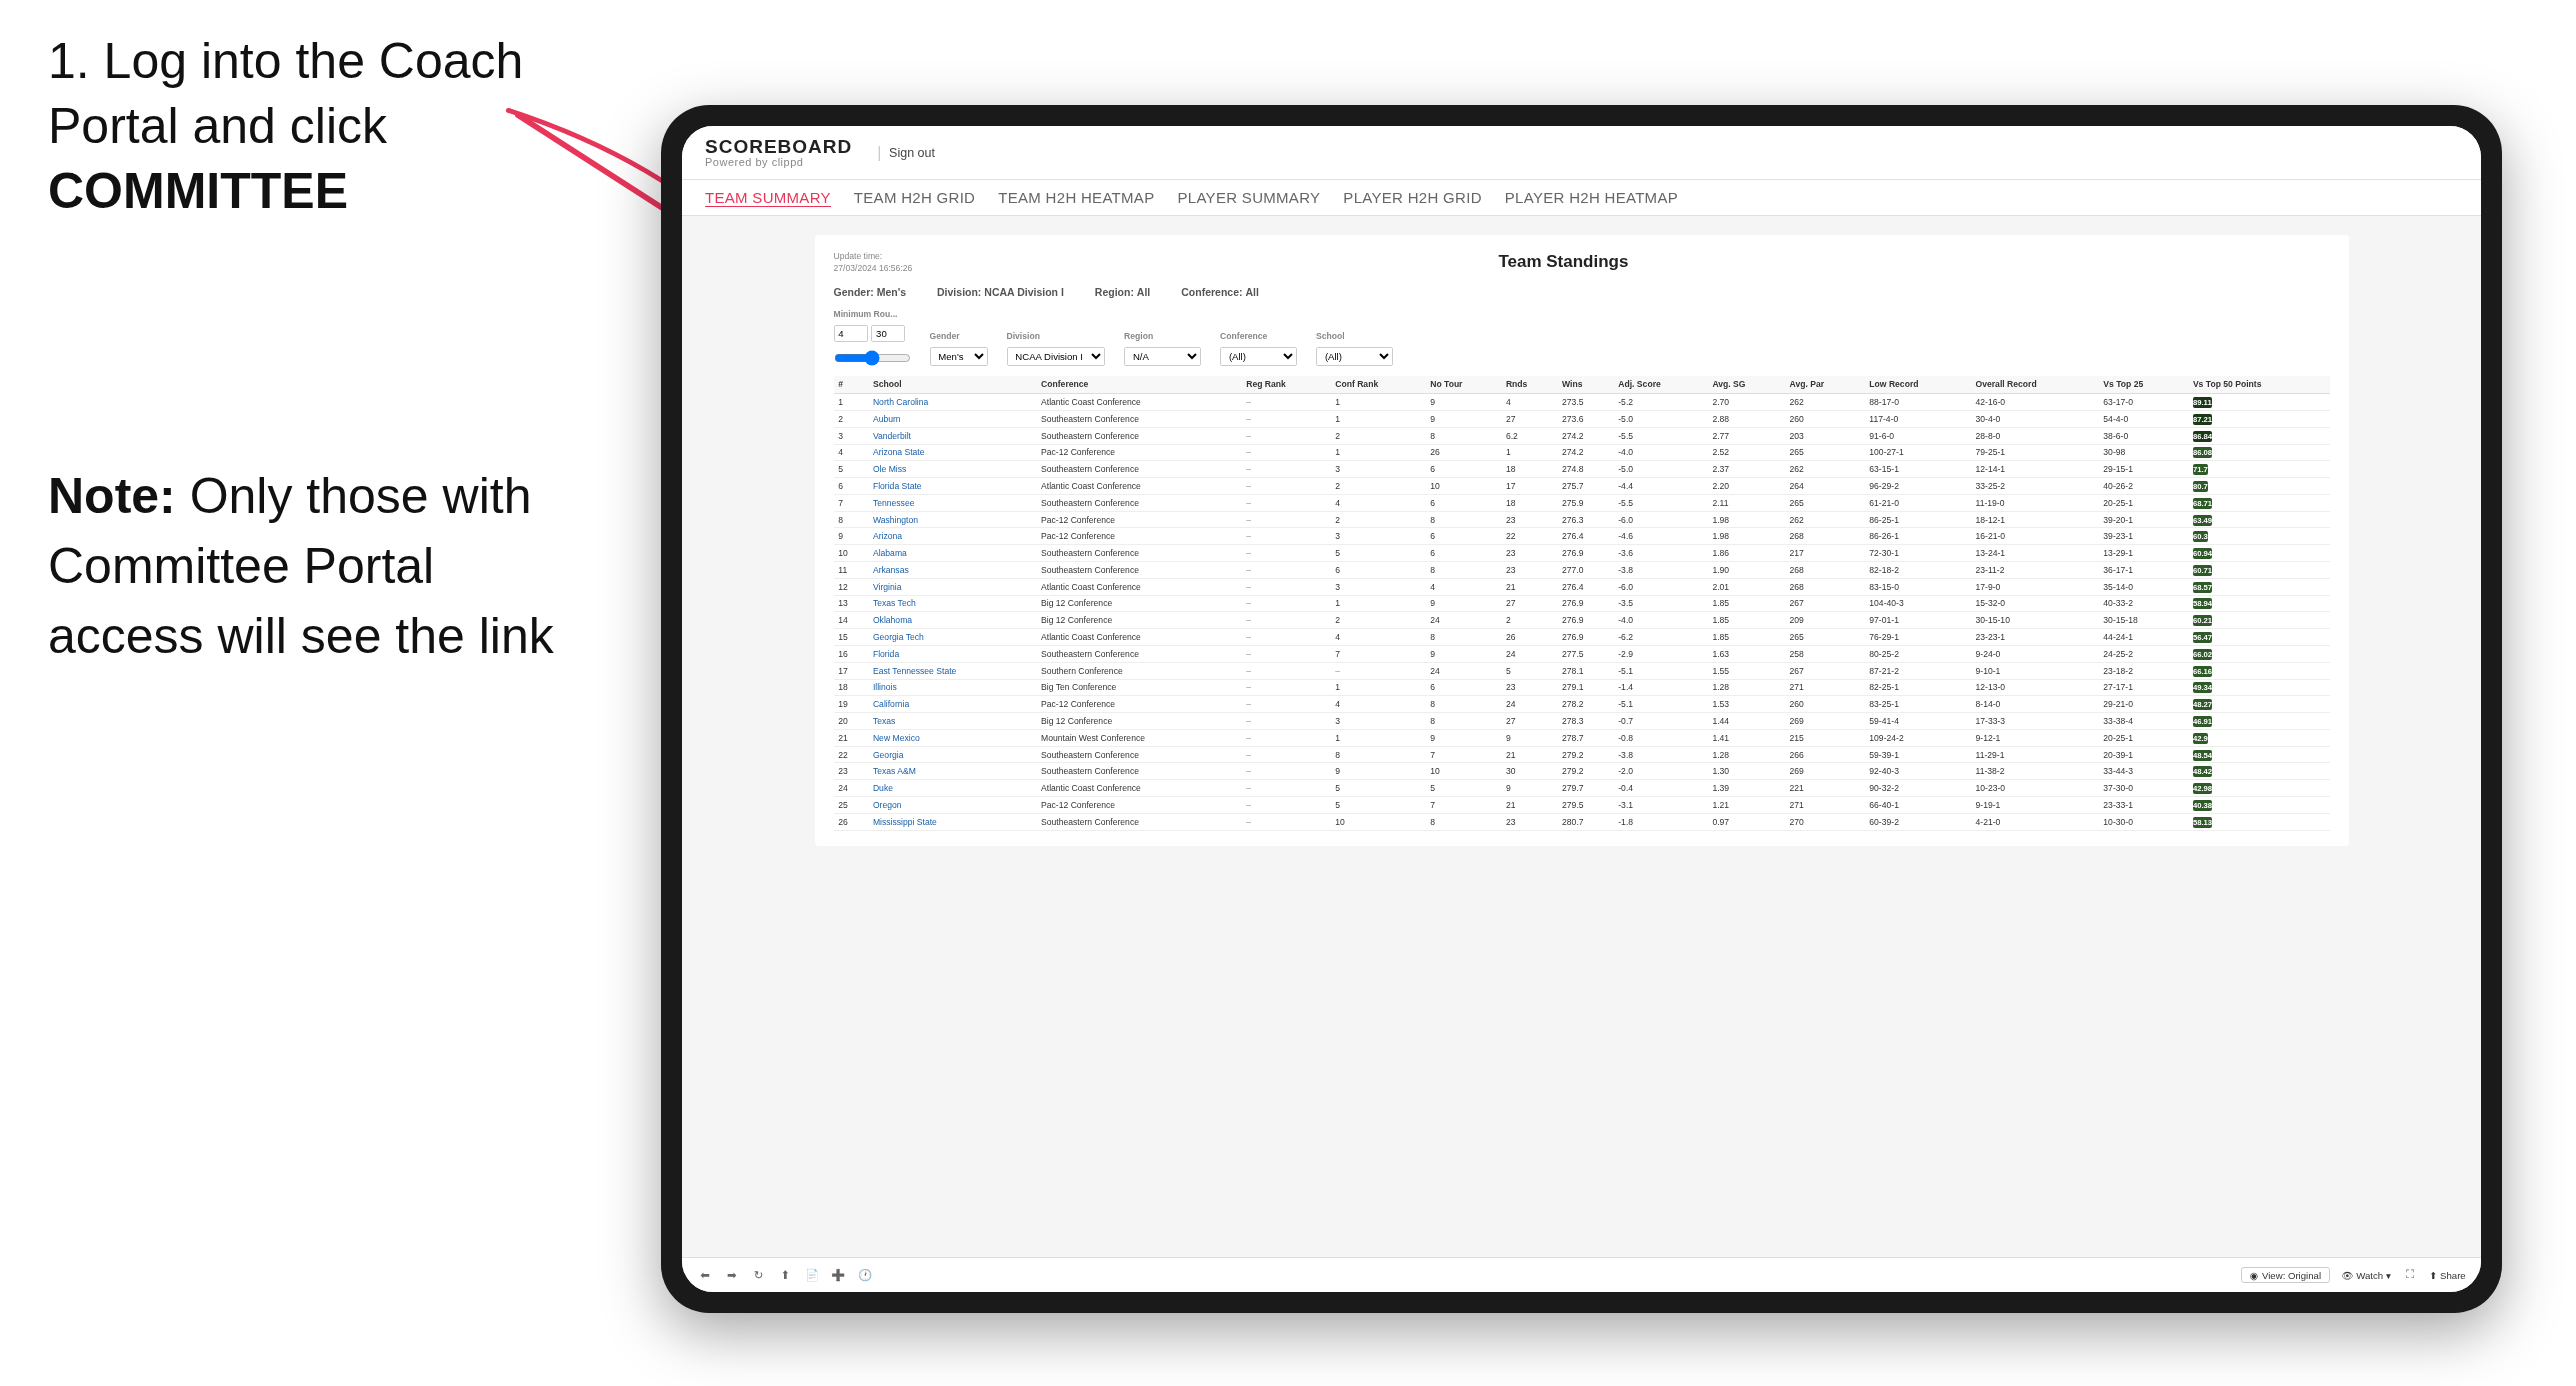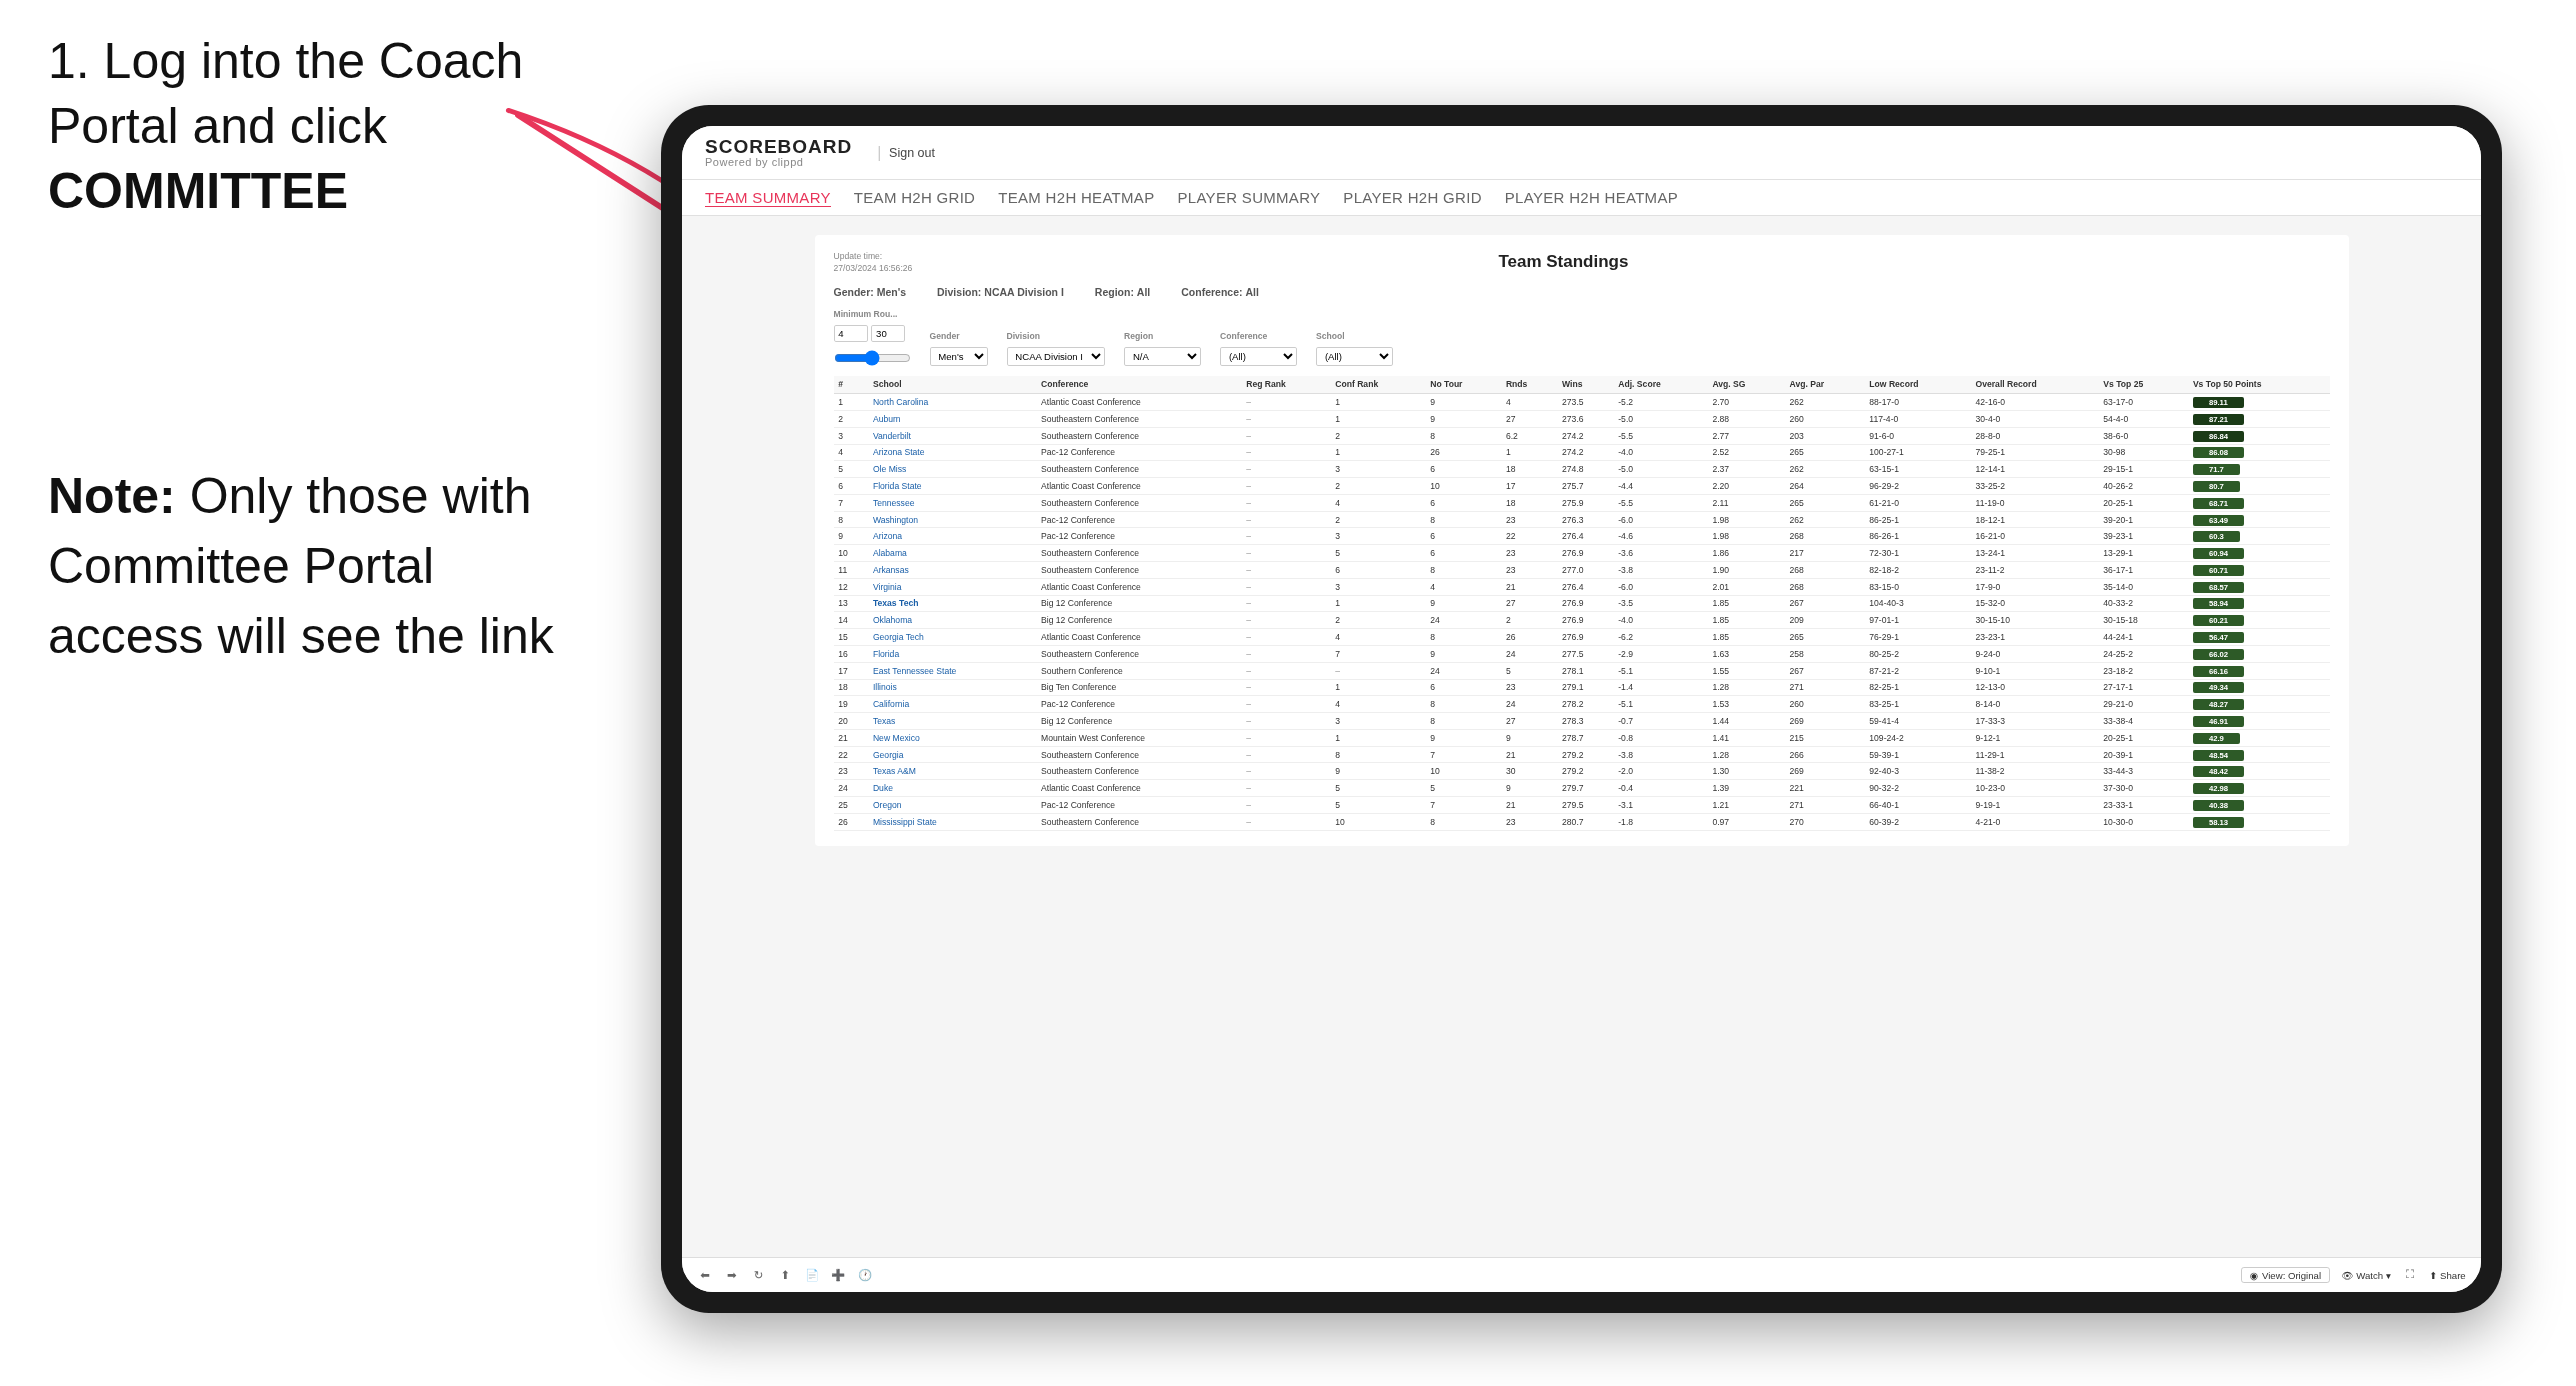--- a/index.html
+++ b/index.html
@@ -255,21 +255,21 @@
     }
     .standings-table tbody td {
       padding: 2.9px 4.8px;
       font-size: 8.6px;
       color: #333;
       white-space: nowrap;
     }
     .score-badge {
       background: #2d5a27;
       color: #fff;
-      padding: 1px 16px;
+      padding: 1px 0;
       border-radius: 1.9px;
       font-size: 7.7px;
       font-weight: 600;
     }
     .score-badge.dark {
       background: #1a3a16;
     }
     .dash { color: #999; }
 
     
@@ -665,21 +665,21 @@
       <td>-6.0</td>
       <td>2.01</td>
       <td>268</td>
       <td>83-15-0</td>
       <td>17-9-0</td>
       <td>35-14-0</td>
       <td><span class="score-badge">68.57</span></td>
     </tr>
               <tr>
       <td>13</td>
-      <td style="color:#1a5fa8;font-weight:700;margin-left:11px;">Texas Tech</td>
+      <td style="color:#1a5fa8;font-weight:400;margin-left:11px;">Texas Tech</td>
       <td>Big 12 Conference</td>
       <td><span class="dash">–</span></td>
       <td>1</td>
       <td>9</td>
       <td>27</td>
       <td>276.9</td>
       <td>-3.5</td>
       <td>1.85</td>
       <td>267</td>
       <td>104-40-3</td>

